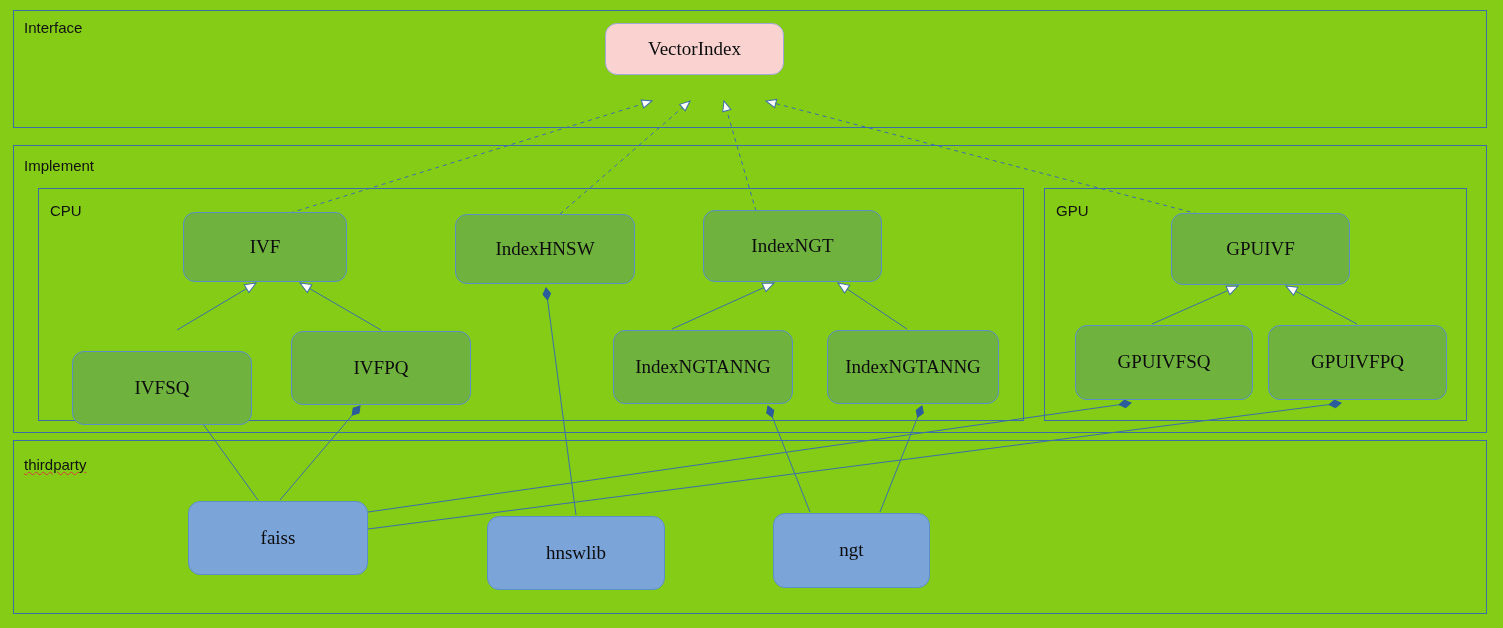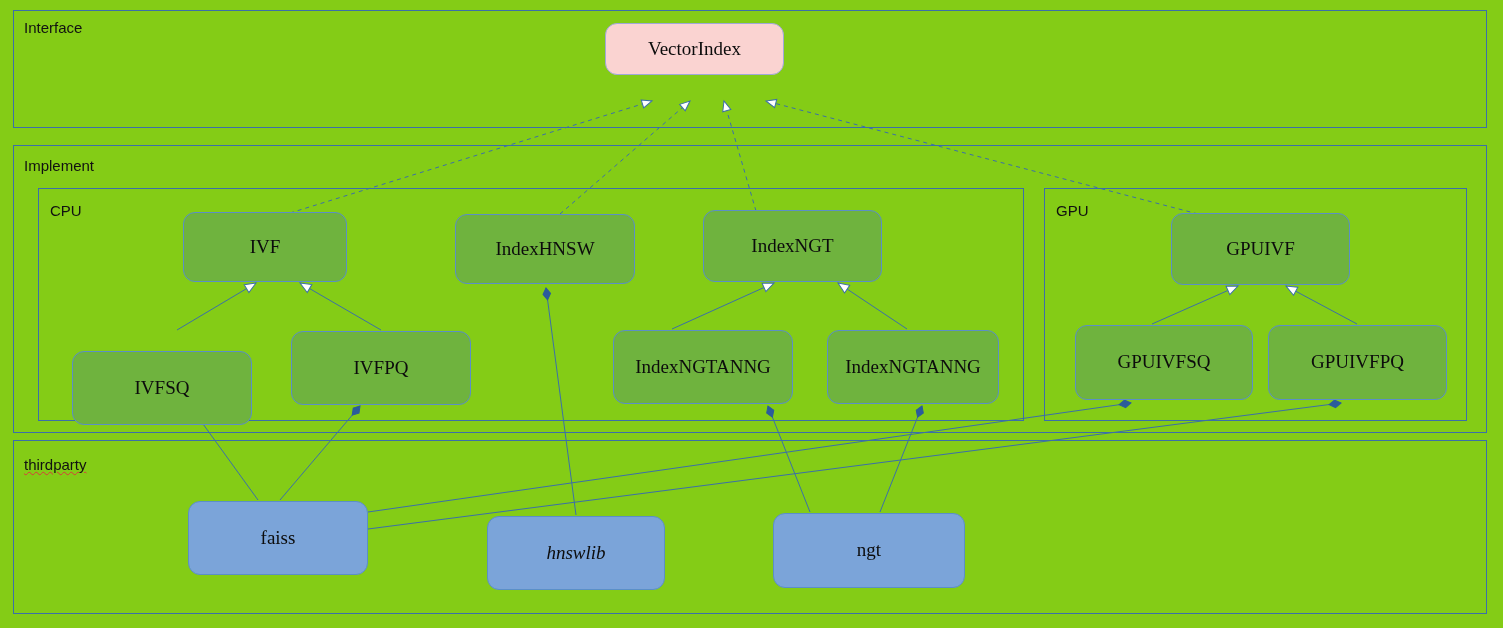--- a/index.html
+++ b/index.html
@@ -120,17 +120,17 @@
       <div class="node impl" style="left: 455px; top: 214px; width: 180px; height: 70px;">IndexHNSW</div>
       <div class="node impl" style="left: 703px; top: 210px; width: 179px; height: 72px;">IndexNGT</div>
       <div class="node impl" style="left: 1171px; top: 213px; width: 179px; height: 72px;">GPUIVF</div>
       <div class="node impl" style="left: 72px; top: 331px; width: 180px; height: 74px; margin-top: 20px;">IVFSQ</div>
       <div class="node impl" style="left: 291px; top: 331px; width: 180px; height: 74px;">IVFPQ</div>
       <div class="node impl" style="left: 613px; top: 330px; width: 180px; height: 74px;">IndexNGTANNG</div>
       <div class="node impl" style="left: 827px; top: 330px; width: 172px; height: 74px;">IndexNGTANNG</div>
       <div class="node impl" style="left: 1065px; top: 325px; width: 178px; height: 75px; margin-left: 10px;">GPUIVFSQ</div>
       <div class="node impl" style="left: 1268px; top: 325px; width: 179px; height: 75px;">GPUIVFPQ</div>
       <div class="node third" style="left: 188px; top: 501px; width: 180px; height: 74px;">faiss</div>
-      <div class="node third" style="left: 487px; top: 516px; width: 178px; height: 74px; font-style: italic;">hnswlib</div>
-      <div class="node third" style="left: 773px; top: 513px; width: 192px; height: 75px;">ngt</div>
+      <div class="node third" style="left: 487px; top: 516px; width: 178px; height: 74px;">hnswlib</div>
+      <div class="node third" style="left: 773px; top: 513px; width: 157px; height: 75px;">ngt</div>
     </div>
 
 </div>
 
 </body></html>

